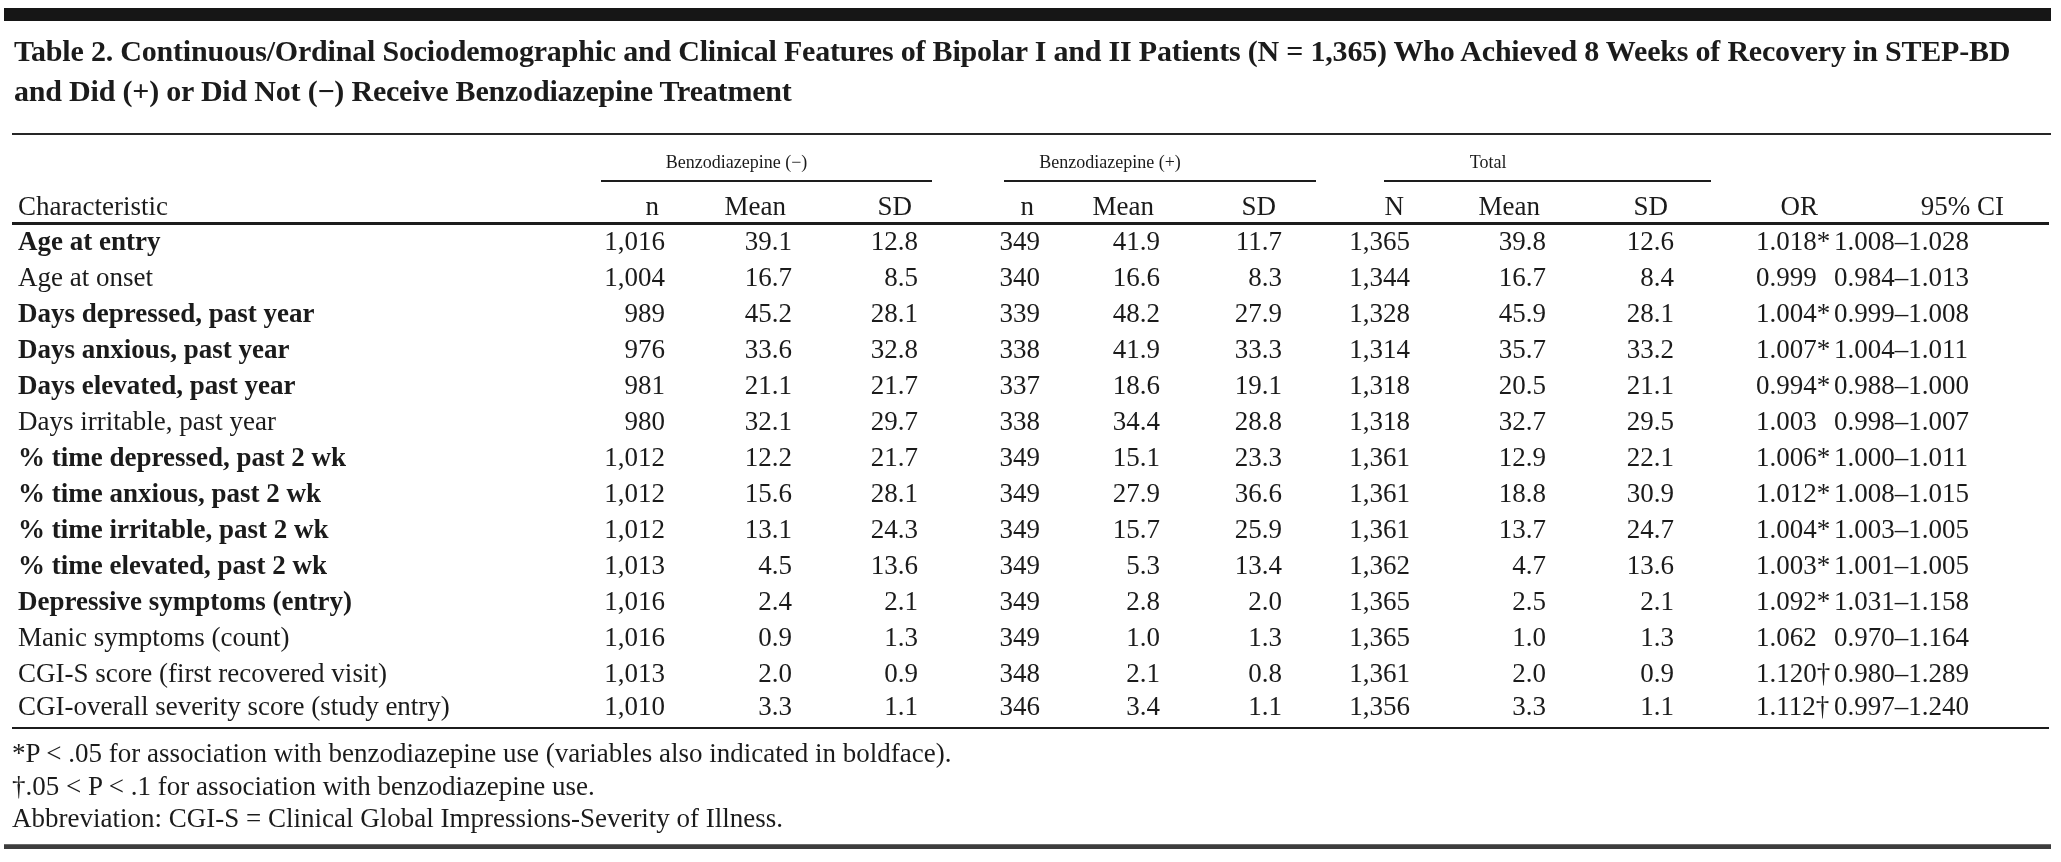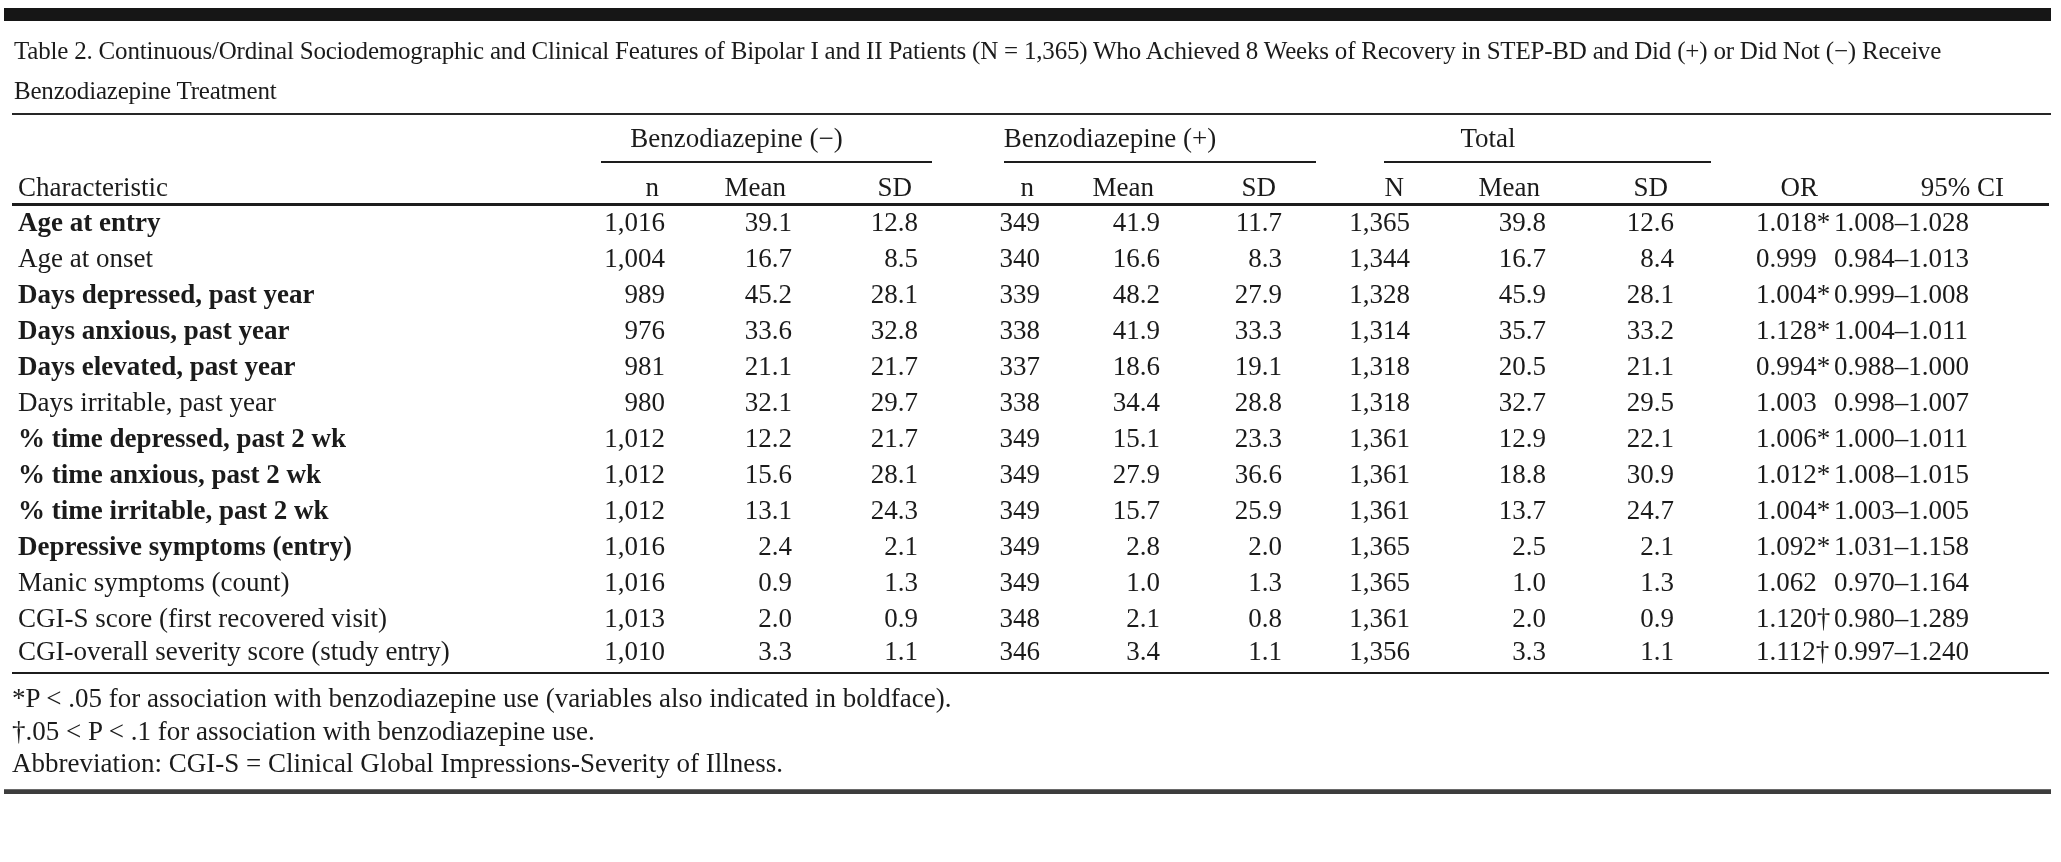--- a/index.html
+++ b/index.html
@@ -7,33 +7,33 @@
   body {
     width:2061px; height:862px; overflow:hidden;
     font-family:"Liberation Serif", "DejaVu Serif", serif;
     color:#1b1b1b;
   }
   .top-bar {
     height:13px; background:#161616;
     margin:8px 10px 8px 4px;
   }
   .title {
-    font-size:25px; font-weight:normal; line-height:40px;
+    font-size:30px; font-weight:bold; line-height:40px;
     letter-spacing:-0.2px;
-    margin:0 10px 0 12px; padding:2px 2px 2px 2px;
+    margin:0 10px 0 12px; padding:2px 2px 22px 2px;
     border-bottom:2px solid #262626;
   }
   table {
     border-collapse:collapse; table-layout:fixed;
     width:2037px; margin-left:12px;
   }
   th { font-weight:normal; }
   th, td { white-space:nowrap; }
   
-  tr.group-row th { font-size:27px; padding-top:8px; padding-bottom:12px; height:50px; vertical-align:bottom; }
+  tr.group-row th { font-size:18px; padding-top:8px; padding-bottom:12px; height:50px; vertical-align:bottom; }
   th.group { text-align:center; position:relative; }
   th.group::after {
     content:""; position:absolute; bottom:3px; height:2.5px; background:#1d1d1d;
   }
   th.g-neg::after { left:56px; right:-4px; }
   th.g-pos::after { left:76px; right:-24px; }
   th.g-tot::after { left:92px; right:-27px; }
   
   tr.sub-row th {
     font-size:27px; height:38px; vertical-align:bottom;
@@ -151,21 +151,21 @@
         <td class="c-label bold">Days anxious, past year</td>
         <td class="c-num">976</td>
         <td class="c-num">33.6</td>
         <td class="c-num">32.8</td>
         <td class="c-num">338</td>
         <td class="c-num">41.9</td>
         <td class="c-num">33.3</td>
         <td class="c-num">1,314</td>
         <td class="c-num">35.7</td>
         <td class="c-num">33.2</td>
-        <td class="c-or"><span>1.128</span><span>*</span></td>
+        <td class="c-or"><span>1.007</span><span>*</span></td>
         <td class="c-ci">1.004–1.011</td>
       </tr>
       <tr>
         <td class="c-label bold">Days elevated, past year</td>
         <td class="c-num">981</td>
         <td class="c-num">21.1</td>
         <td class="c-num">21.7</td>
         <td class="c-num">337</td>
         <td class="c-num">18.6</td>
         <td class="c-num">19.1</td>
@@ -225,20 +225,34 @@
         <td class="c-num">349</td>
         <td class="c-num">15.7</td>
         <td class="c-num">25.9</td>
         <td class="c-num">1,361</td>
         <td class="c-num">13.7</td>
         <td class="c-num">24.7</td>
         <td class="c-or"><span>1.004</span><span>*</span></td>
         <td class="c-ci">1.003–1.005</td>
       </tr>
       <tr>
+        <td class="c-label bold">% time elevated, past 2 wk</td>
+        <td class="c-num">1,013</td>
+        <td class="c-num">4.5</td>
+        <td class="c-num">13.6</td>
+        <td class="c-num">349</td>
+        <td class="c-num">5.3</td>
+        <td class="c-num">13.4</td>
+        <td class="c-num">1,362</td>
+        <td class="c-num">4.7</td>
+        <td class="c-num">13.6</td>
+        <td class="c-or"><span>1.003</span><span>*</span></td>
+        <td class="c-ci">1.001–1.005</td>
+      </tr>
+      <tr>
         <td class="c-label bold">Depressive symptoms (entry)</td>
         <td class="c-num">1,016</td>
         <td class="c-num">2.4</td>
         <td class="c-num">2.1</td>
         <td class="c-num">349</td>
         <td class="c-num">2.8</td>
         <td class="c-num">2.0</td>
         <td class="c-num">1,365</td>
         <td class="c-num">2.5</td>
         <td class="c-num">2.1</td>

